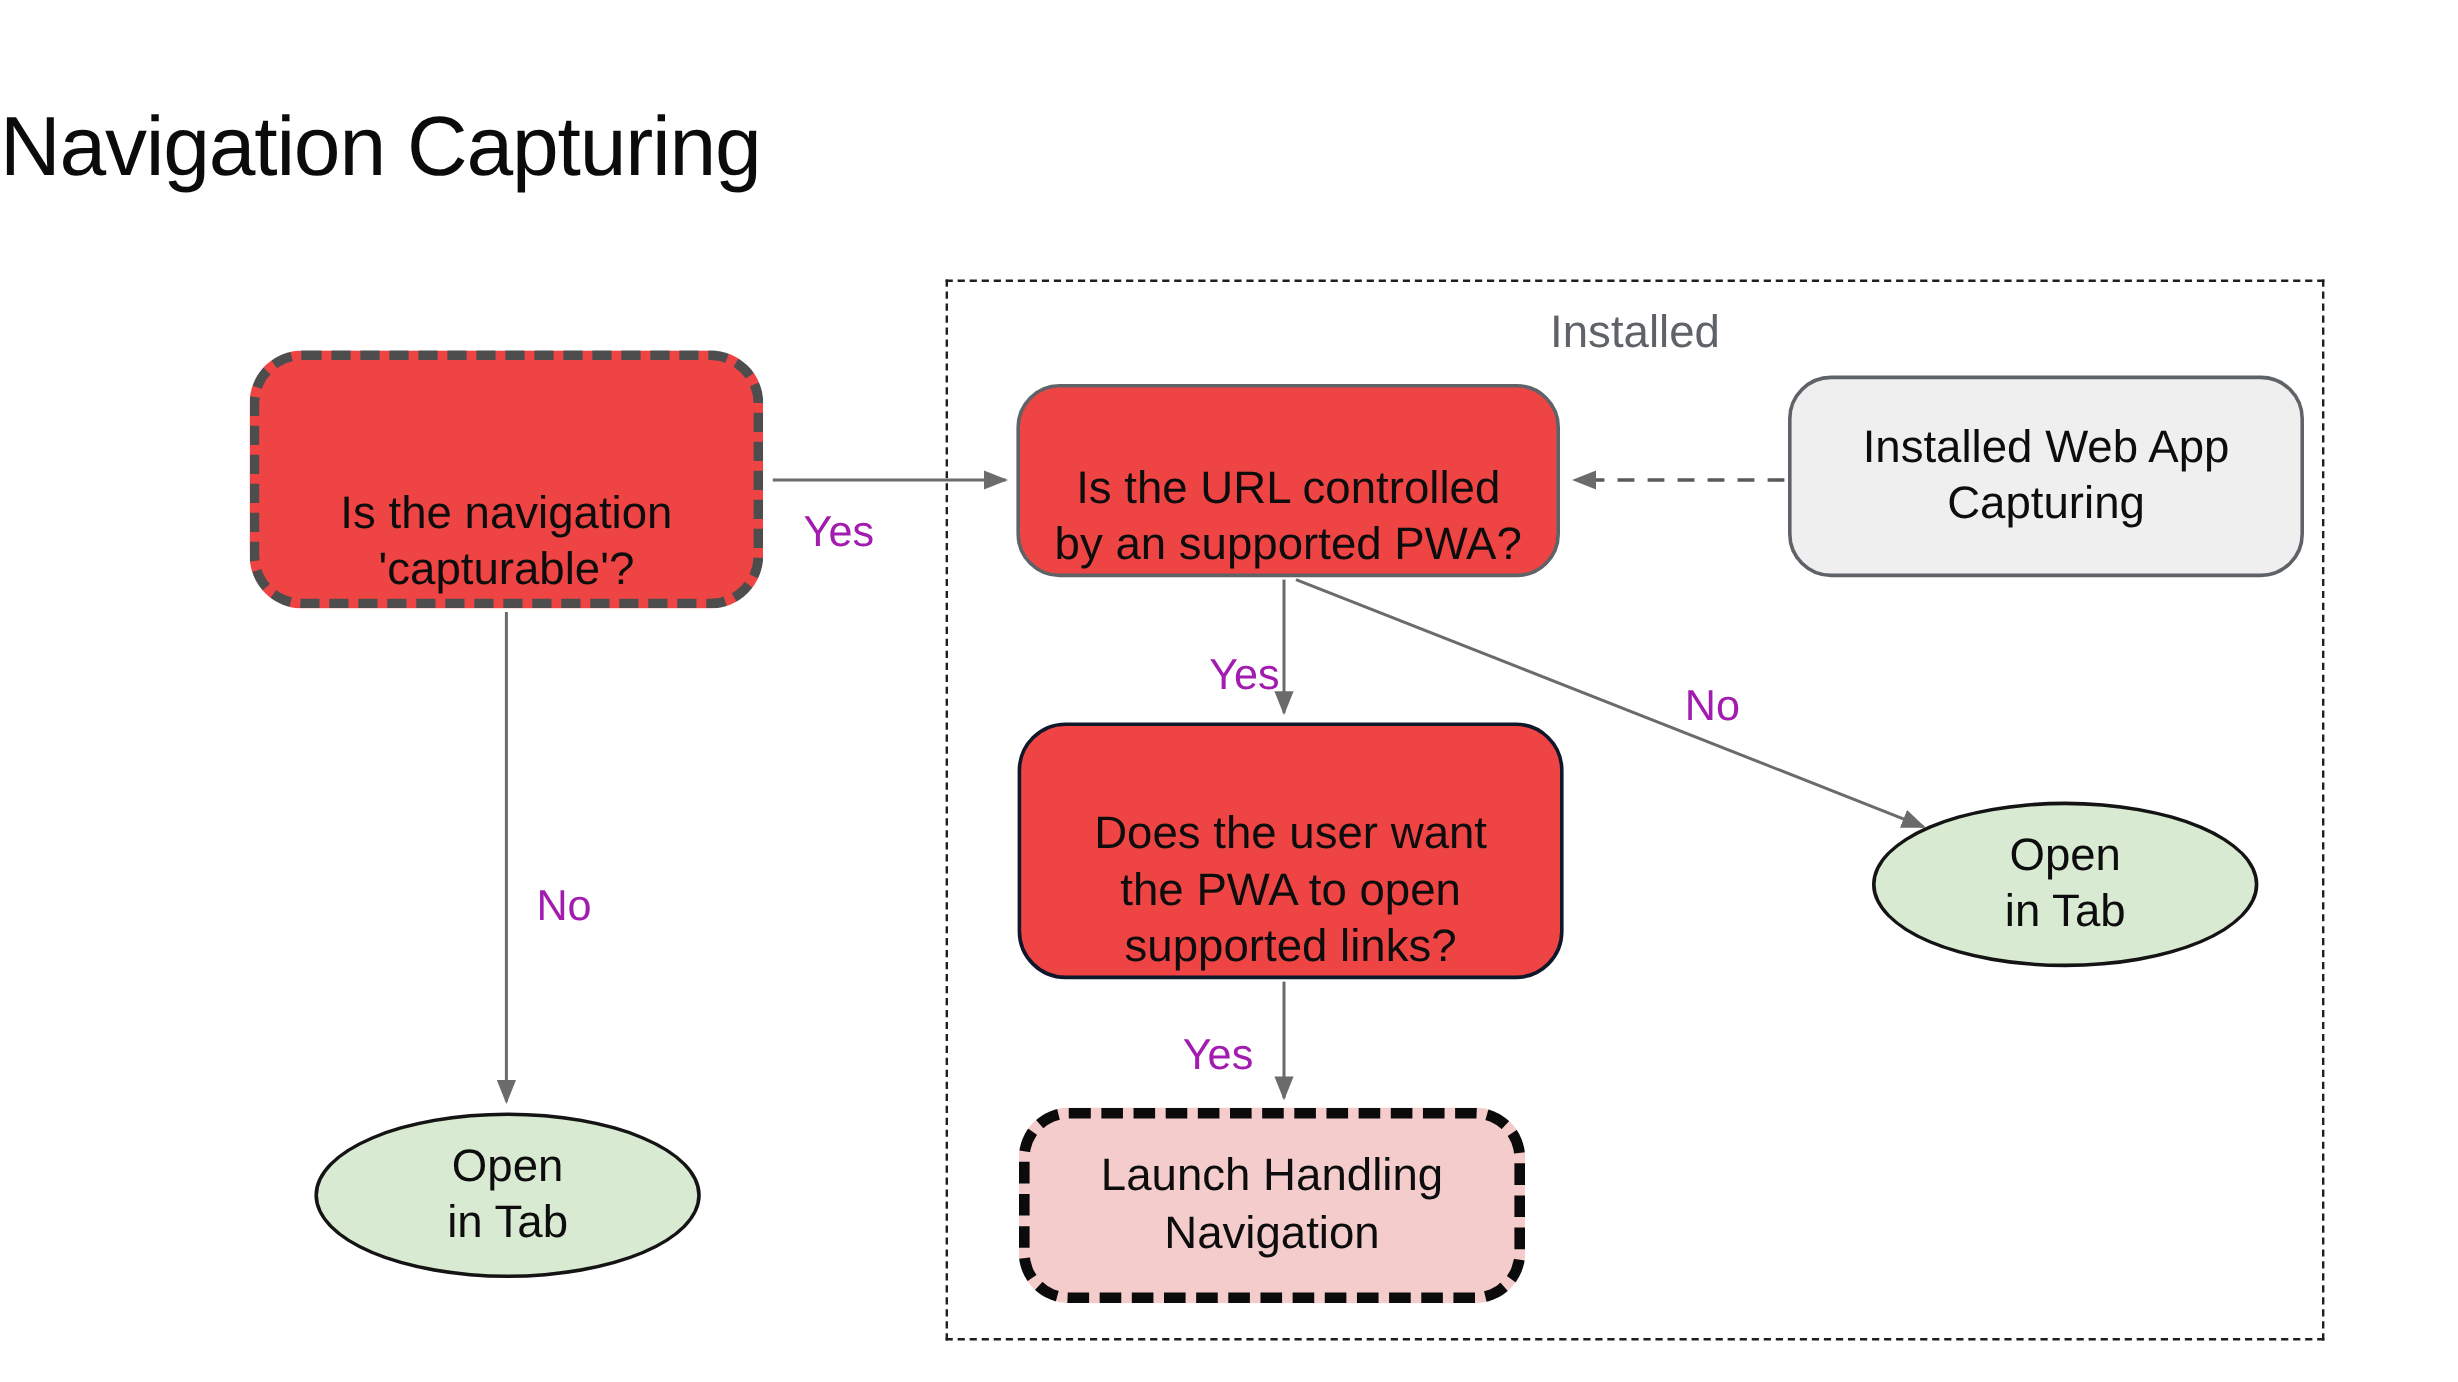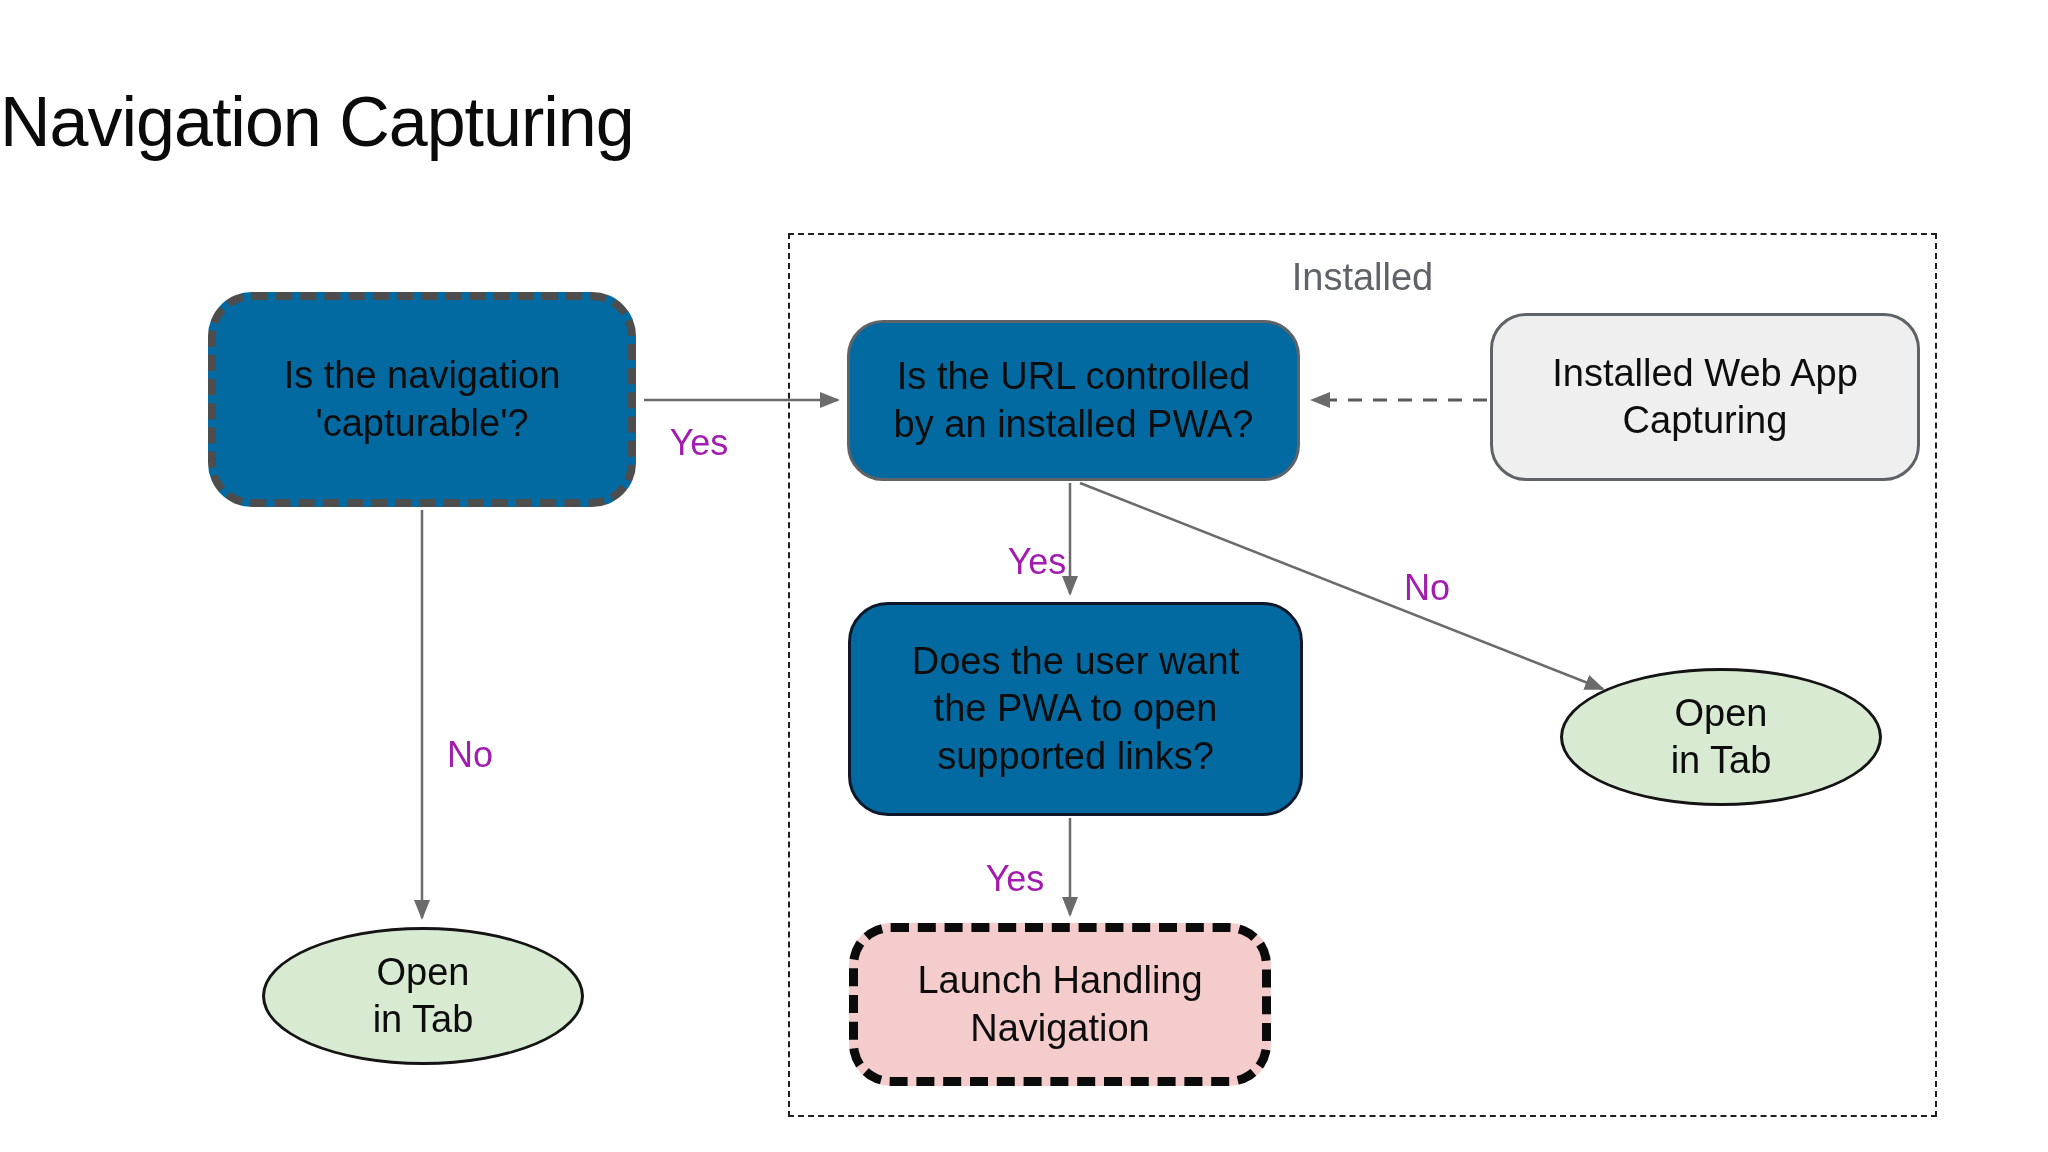--- a/index.html
+++ b/index.html
@@ -47,21 +47,21 @@
     display: flex;
     align-items: center;
     justify-content: center;
     text-align: center;
     box-sizing: border-box;
     font-size: 38px;
     line-height: 1.24;
     white-space: pre-line;
     color: #0d0d0d;
   }
-  .blue   { background: #0369a1; }
+  .blue   { background: #ef4444; align-items: flex-end; }
   .green  { background: #d9ead3; }
   .pink   { background: #f4cccc; }
   .gray   { background: #efefef; }
 
   .node-capturable {
     left: 208px; top: 292px; width: 428px; height: 215px;
     border: 8px dashed #4d4d4d;
     border-radius: 44px;
   }
   .node-url {
@@ -136,21 +136,21 @@
     <line x1="1487" y1="400" x2="1312" y2="400" stroke="#5a5a5a" stroke-width="3" stroke-dasharray="14 11" marker-end="url(#arrowhead)"></line>
   </svg>
 
   <div class="node blue node-capturable">
     <span>Is the navigation
 'capturable'?</span>
   </div>
 
   <div class="node blue node-url">
     <span>Is the URL controlled
-by an installed PWA?</span>
+by an supported PWA?</span>
   </div>
 
   <div class="node gray node-db">
     <span>Installed Web App
 Capturing</span>
   </div>
 
   <div class="node blue node-want">
     <span>Does the user want
 the PWA to open

